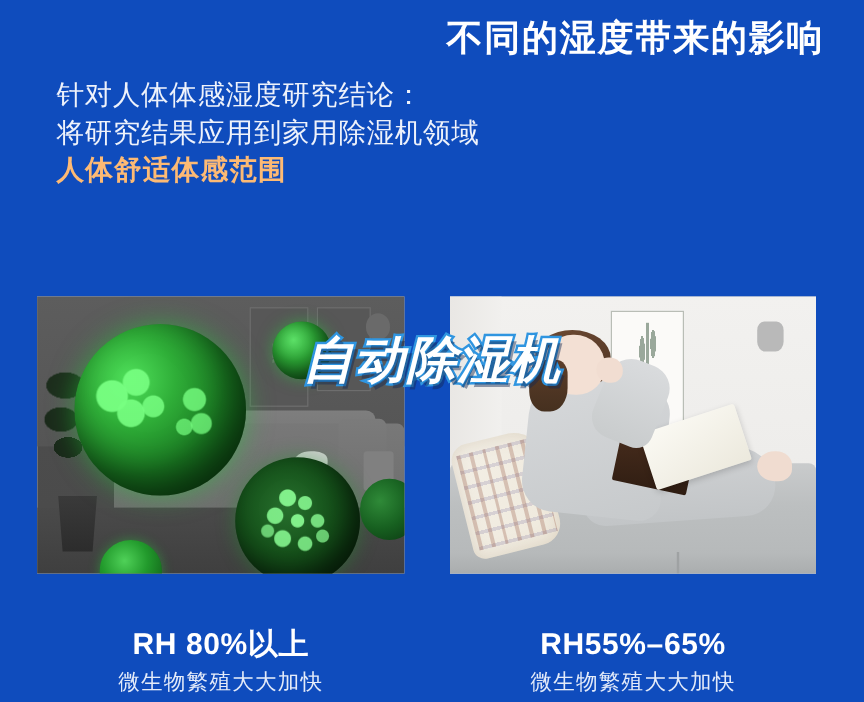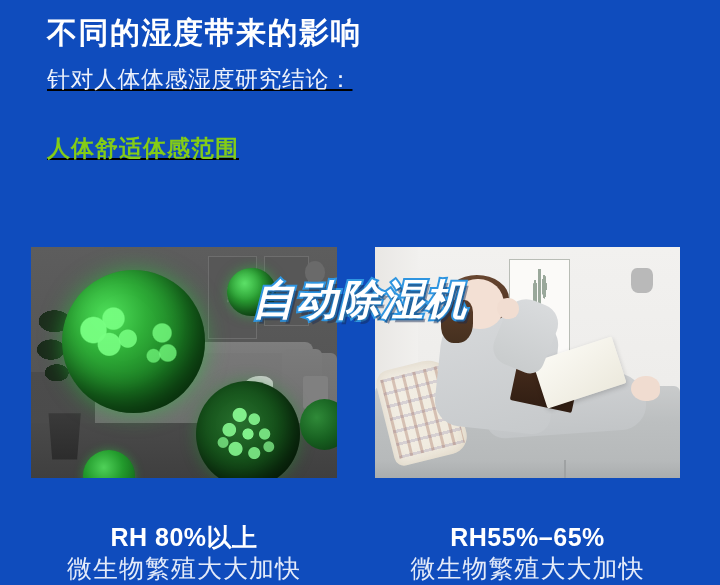--- a/index.html
+++ b/index.html
@@ -14,31 +14,32 @@
   
   .header { position:absolute; left:47px; top:13px; width:640px; }
 
   .title {
     color:#ffffff;
     font-size:30px;
     font-weight:bold;
     letter-spacing:1.5px;
     line-height:40px;
     white-space:nowrap;
-  }
-
-  .body-lines { margin-top:11px;text-decoration:underline; }
+    text-align:right;
+  }
+
+  .body-lines { margin-top:11px; }
   .body-line {
     color:#eef2fb;
     font-size:23px;
     line-height:31px;
     letter-spacing:0.5px;
     white-space:nowrap;
   }
-  .body-line.bold { font-weight:bold; color:#84cc16; letter-spacing:1px;margin-top:38px; }
+  .body-line.bold { font-weight:bold; color:#fdba74; letter-spacing:1px; }
   .body-line .em { font-weight:bold; color:#ffffff; }
 
   
   .panels { position:absolute; left:0; top:247px; width:720px; height:232px; }
 
   .panel { position:absolute; top:0; height:231px; overflow:hidden; background:#cfcfcf; }
   .panel-left  { left:31px;  width:306px; }
   .panel-right { left:375px; width:305px; }
 
   
@@ -269,31 +270,32 @@
   
   .captions { position:absolute; left:0; top:521px; width:612px; height:80px; }
   .caption { position:absolute; top:0; text-align:center; }
   .caption-left  { left:31px;  width:306px; }
   .caption-right { left:375px; width:305px; }
   .cap-main {
     color:#ffffff; font-size:25px; font-weight:bold; letter-spacing:0.5px;
     line-height:32px; white-space:nowrap;
   }
   .cap-sub {
-    color:#e4ebf9; font-size:25px; letter-spacing:1px;
+    color:#e4ebf9; font-size:18px; letter-spacing:1px;
     line-height:27px; margin-top:2px; white-space:nowrap;
   }
 </style>
 </head>
 <body>
 
 <div class="header">
   <div class="title">不同的湿度带来的影响</div>
   <div class="body-lines">
     <div class="body-line">针对人体体感湿度研究结论：</div>
+    <div class="body-line">将研究结果应用到家用除湿机领域</div>
     <div class="body-line bold">人体舒适体感范围</div>
   </div>
 </div>
 
 <div class="panels">
 
   <div class="panel panel-left">
     <div class="room-dark">
       <div class="rd-wall"></div>
       <div class="rd-frame rd-frame1">

